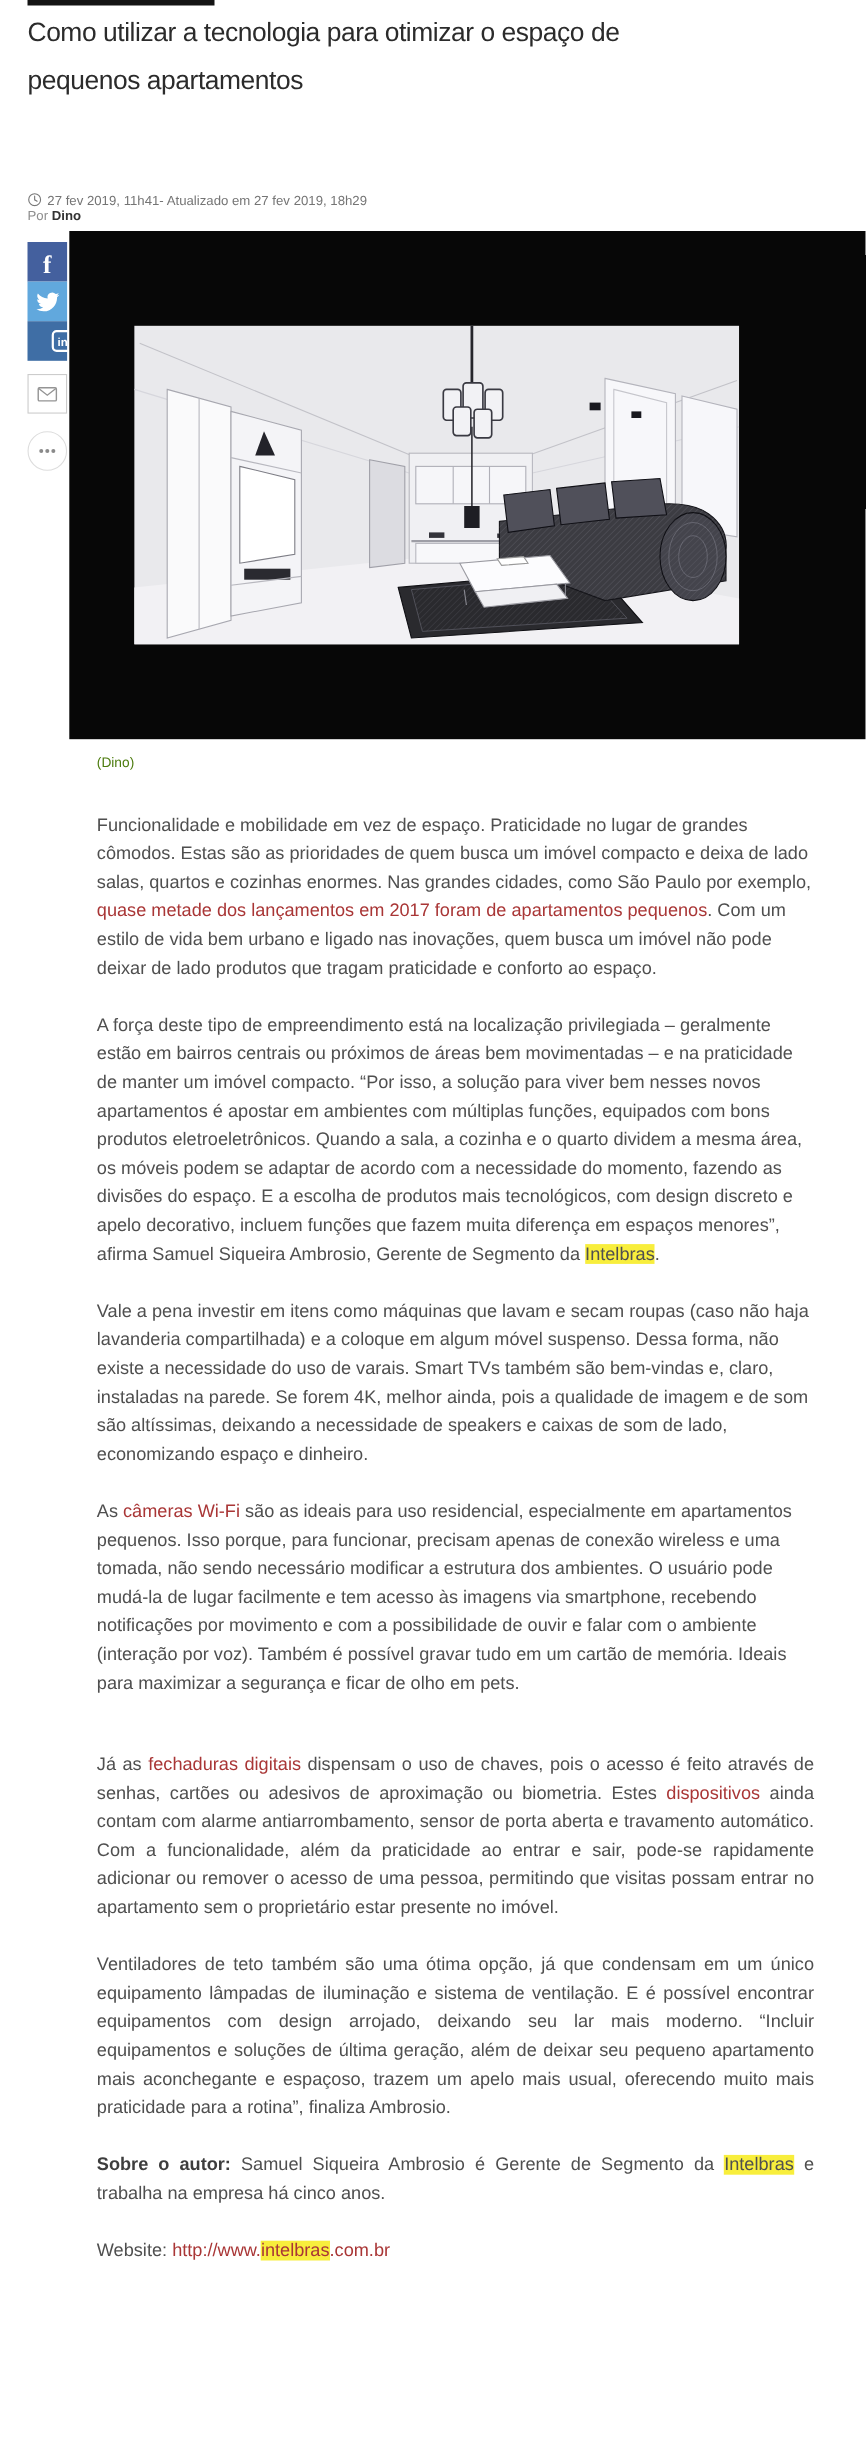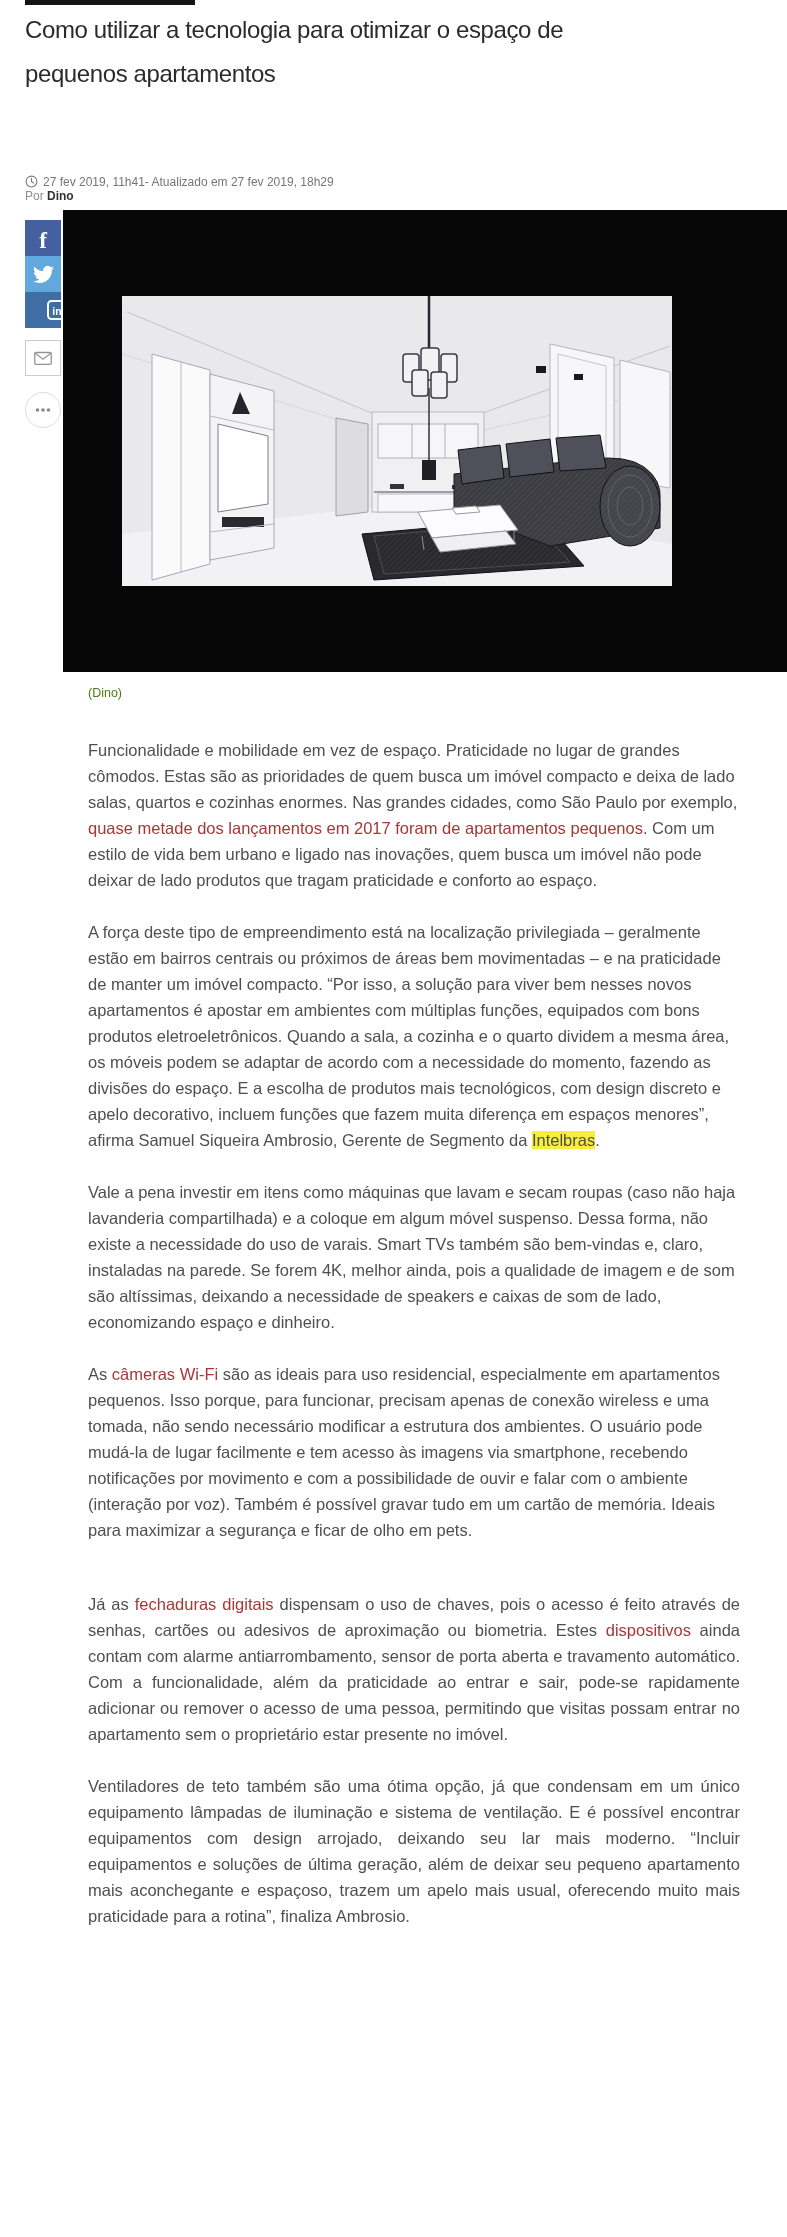--- a/index.html
+++ b/index.html
@@ -188,13 +188,15 @@
 
 <div class="abs caption">(Dino)</div>
 
 <div class="abs article" id="article-body">
     <p class="para"><span class="">Funcionalidade e mobilidade em vez de espaço. Praticidade no lugar de grandes cômodos. Estas são as prioridades de quem busca um imóvel compacto e deixa de lado salas, quartos e cozinhas enormes. Nas grandes cidades, como São Paulo por exemplo, </span><span class="seg-link">quase metade dos lançamentos em 2017 foram de apartamentos pequenos</span><span class="">. Com um estilo de vida bem urbano e ligado nas inovações, quem busca um imóvel não pode deixar de lado produtos que tragam praticidade e conforto ao espaço.</span></p>
     <p class="para"><span class="">A força deste tipo de empreendimento está na localização privilegiada – geralmente estão em bairros centrais ou próximos de áreas bem movimentadas – e na praticidade de manter um imóvel compacto. “Por isso, a solução para viver bem nesses novos apartamentos é apostar em ambientes com múltiplas funções, equipados com bons produtos eletroeletrônicos. Quando a sala, a cozinha e o quarto dividem a mesma área, os móveis podem se adaptar de acordo com a necessidade do momento, fazendo as divisões do espaço. E a escolha de produtos mais tecnológicos, com design discreto e apelo decorativo, incluem funções que fazem muita diferença em espaços menores”, afirma Samuel Siqueira Ambrosio, Gerente de Segmento da </span><span class="seg-hl">Intelbras</span><span class="">.</span></p>
     <p class="para"><span class="">Vale a pena investir em itens como máquinas que lavam e secam roupas (caso não haja lavanderia compartilhada) e a coloque em algum móvel suspenso. Dessa forma, não existe a necessidade do uso de varais. Smart TVs também são bem-vindas e, claro, instaladas na parede. Se forem 4K, melhor ainda, pois a qualidade de imagem e de som são altíssimas, deixando a necessidade de speakers e caixas de som de lado, economizando espaço e dinheiro.</span></p>
     <p class="para"><span class="">As </span><span class="seg-link">câmeras Wi-Fi</span><span class=""> são as ideais para uso residencial, especialmente em apartamentos pequenos. Isso porque, para funcionar, precisam apenas de conexão wireless e uma tomada, não sendo necessário modificar a estrutura dos ambientes. O usuário pode mudá-la de lugar facilmente e tem acesso às imagens via smartphone, recebendo notificações por movimento e com a possibilidade de ouvir e falar com o ambiente (interação por voz). Também é possível gravar tudo em um cartão de memória. Ideais para maximizar a segurança e ficar de olho em pets.</span></p>
     <p class="para justify gap-before"><span class="">Já as </span><span class="seg-link">fechaduras digitais</span><span class=""> dispensam o uso de chaves, pois o acesso é feito através de senhas, cartões ou adesivos de aproximação ou biometria. Estes </span><span class="seg-link">dispositivos</span><span class=""> ainda contam com alarme antiarrombamento, sensor de porta aberta e travamento automático. Com a funcionalidade, além da praticidade ao entrar e sair, pode-se rapidamente adicionar ou remover o acesso de uma pessoa, permitindo que visitas possam entrar no apartamento sem o proprietário estar presente no imóvel.</span></p>
     <p class="para justify"><span class="">Ventiladores de teto também são uma ótima opção, já que condensam em um único equipamento lâmpadas de iluminação e sistema de ventilação. E é possível encontrar equipamentos com design arrojado, deixando seu lar mais moderno. “Incluir equipamentos e soluções de última geração, além de deixar seu pequeno apartamento mais aconchegante e espaçoso, trazem um apelo mais usual, oferecendo muito mais praticidade para a rotina”, finaliza Ambrosio.</span></p>
+    <p class="para justify"><span class="seg-bold">Sobre o autor:</span><span class=""> Samuel Siqueira Ambrosio é Gerente de Segmento da </span><span class="seg-hl">Intelbras</span><span class=""> e trabalha na empresa há cinco anos.</span></p>
+    <p class="para"><span class="">Website: </span><span class="seg-link">http://www.</span><span class="seg-link seg-hl">intelbras</span><span class="seg-link">.com.br</span></p>
   </div>
 
 </body></html>

